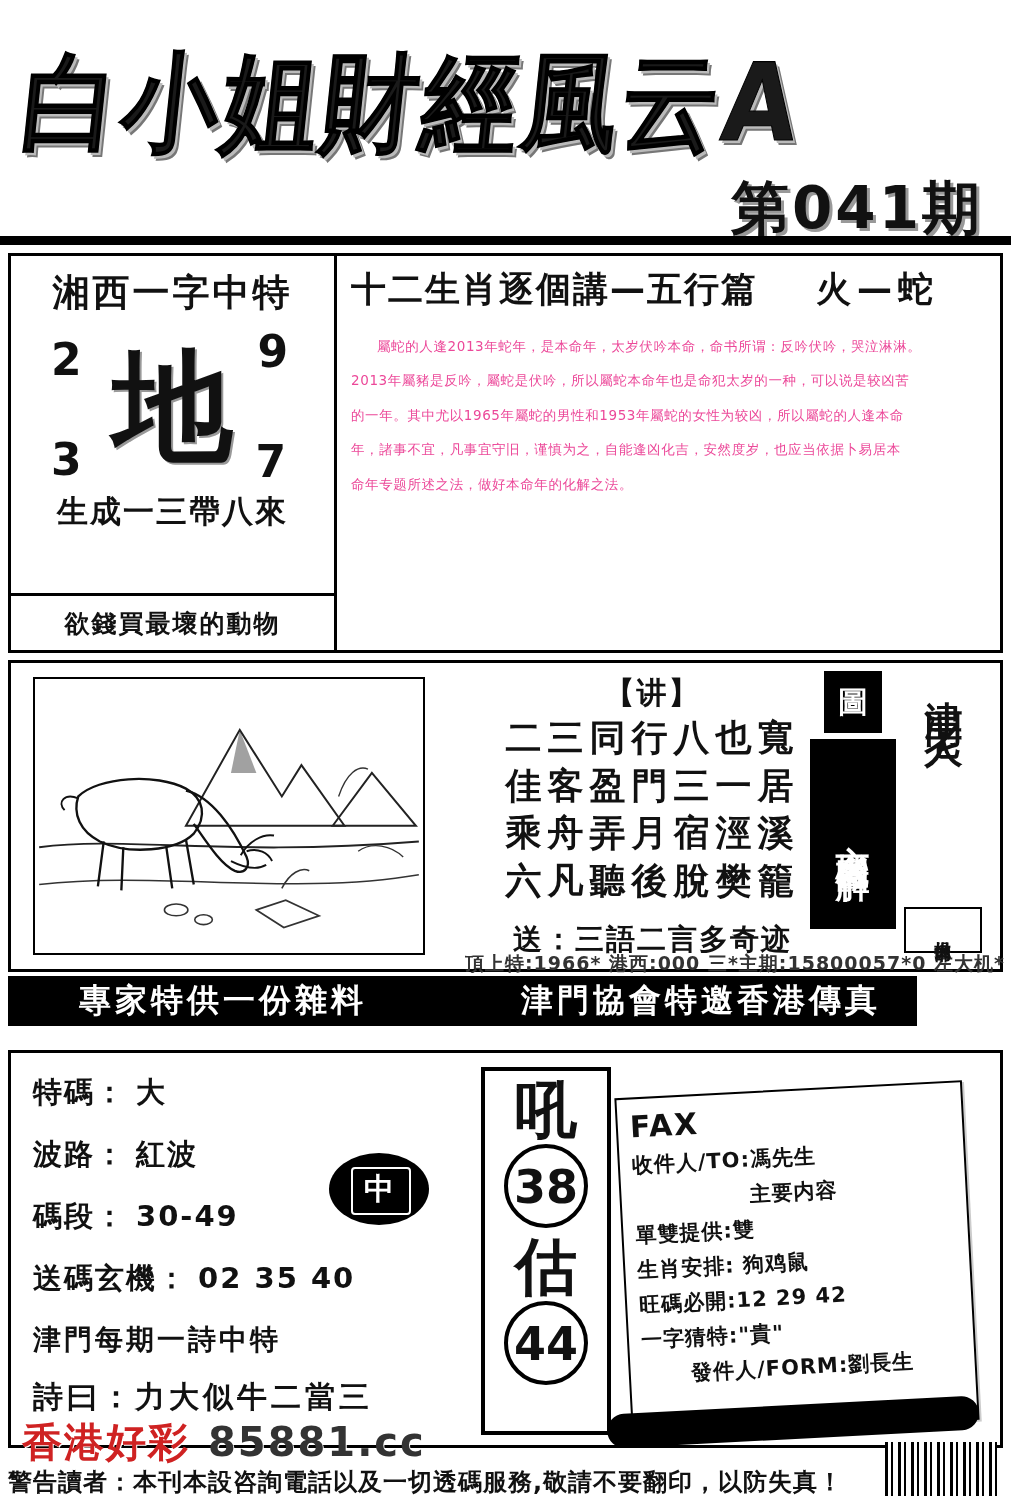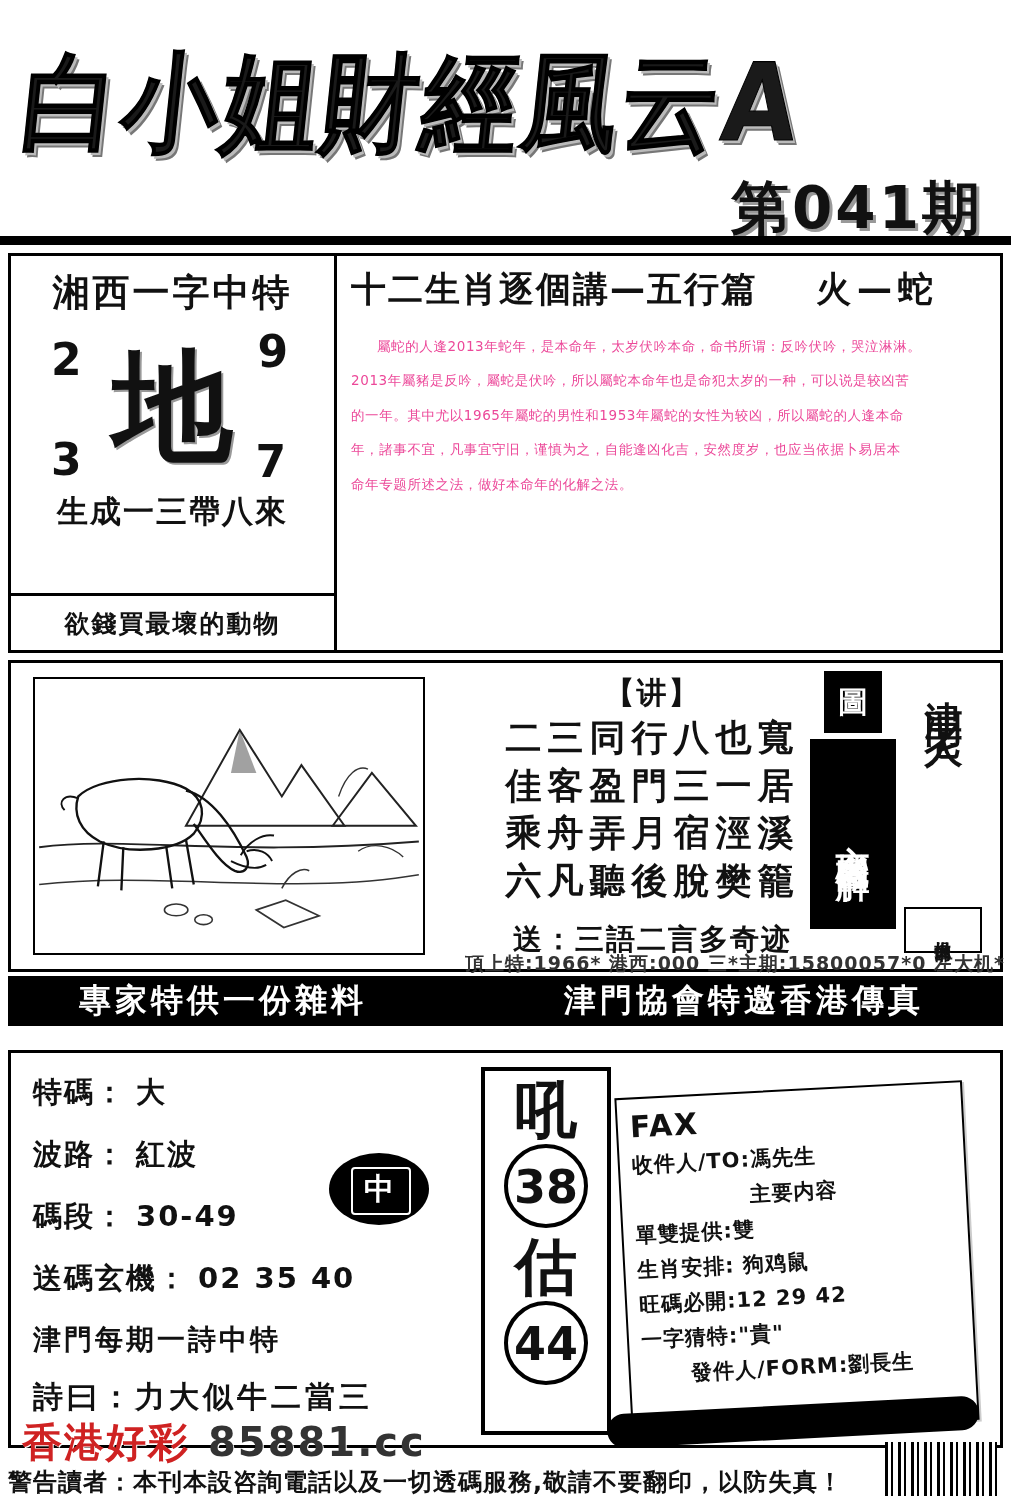--- a/index.html
+++ b/index.html
@@ -152,21 +152,21 @@
   .side-small-box {
     position:absolute; right:18px; bottom:16px; width:78px; height:46px;
     border:2px solid #000;
     font-size:17px; font-weight:bold; line-height:1.1;
     display:flex; align-items:center; justify-content:center;
     writing-mode:vertical-rl; text-orientation:upright; letter-spacing:1px;
   }
 
   
   .banner {
-    position:absolute; left:8px; top:976px; width:995px; height:50px;
+    position:absolute; left:8px; top:976px; width:909px; height:50px;
     background:#000; color:#fff;
     display:flex; align-items:center;gap:47px;
   }
   .banner-l { width:430px; text-align:center; font-size:32px; font-weight:bold; letter-spacing:4px; }
   .banner-r { flex:1; text-align:center; font-size:32px; font-weight:bold; letter-spacing:4px; }
 
   
   .bottom-block {
     position:absolute; left:8px; top:1034px; width:995px; height:398px;
     border:3px solid #000;

